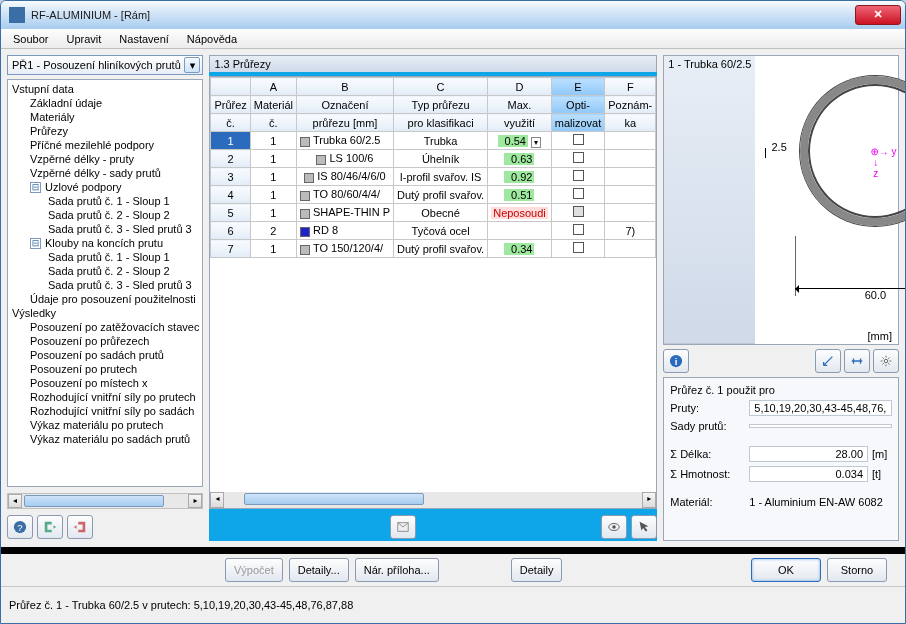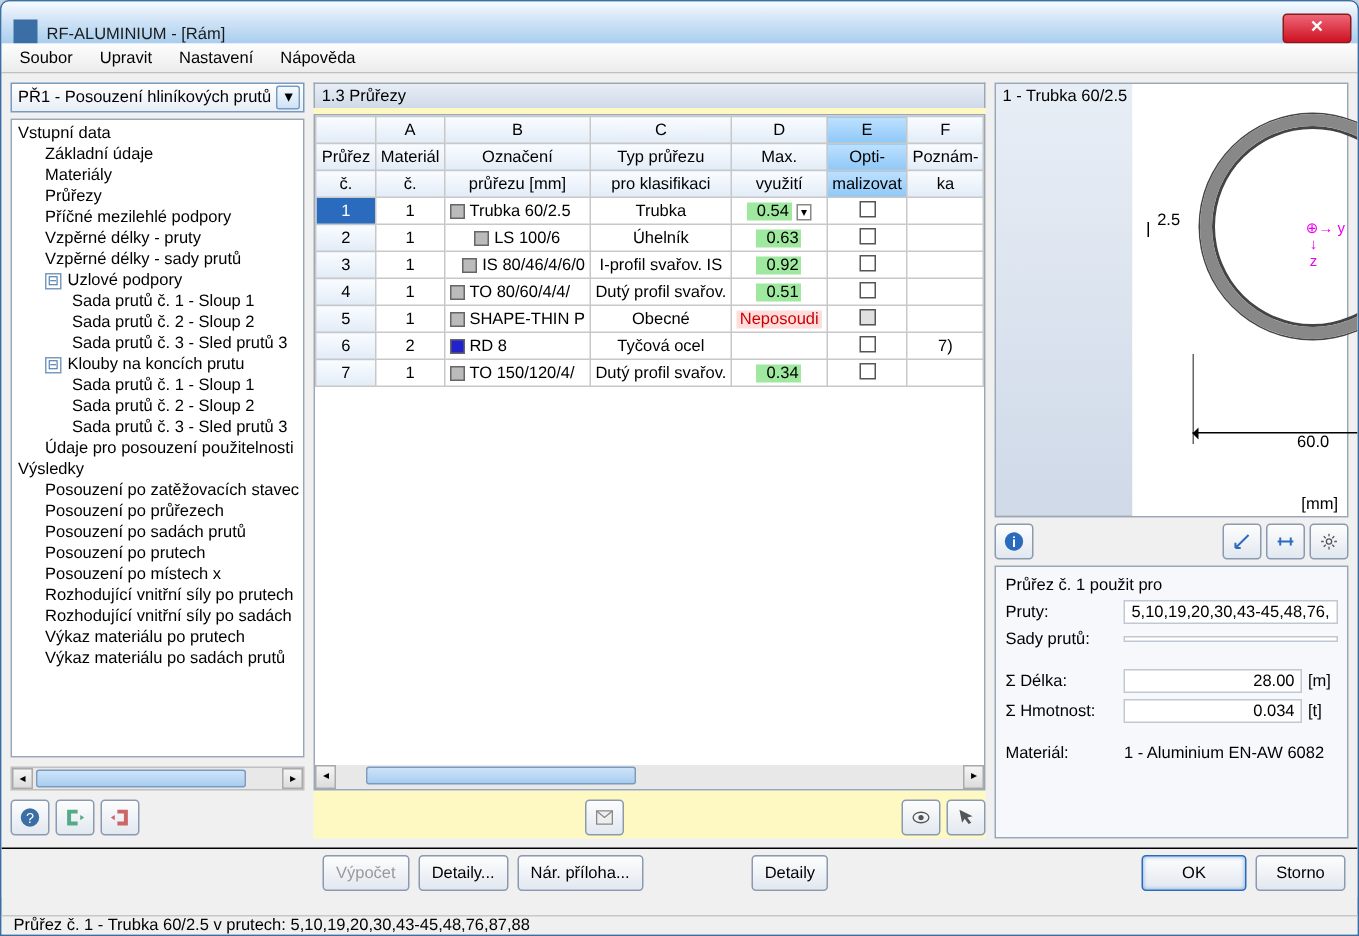--- a/index.html
+++ b/index.html
@@ -1,34 +1,34 @@
 <!DOCTYPE html>
 <html><head>
 <meta charset="utf-8">
 <style>
   * { box-sizing: border-box; font-family: "Segoe UI", Tahoma, sans-serif; font-size: 11px; }
   body { margin: 0; background: #d4e4f7; }
   .window { width: 906px; height: 624px; background: #f0f0f0; border: 1px solid #3a6ea5; border-radius: 6px 6px 0 0; overflow: hidden; display: flex; flex-direction: column; box-shadow: 0 0 10px rgba(0,0,0,0.3); }
-  .titlebar { height: 28px; background: linear-gradient(#f7fbff,#d5e6f7 40%,#a8cdef); display: flex; align-items: flex-end; padding: 0 4px 0 8px; }
+  .titlebar { height: 28px; background: linear-gradient(#f7fbff,#d5e6f7 40%,#a8cdef); display: flex; align-items: center; padding: 0 4px 0 8px; }
   .titlebar .icon { width: 16px; height: 16px; background: #3a6ea5; margin-right: 6px; }
   .titlebar .title { flex: 1; color: #1a1a1a; }
   .titlebar .close { width: 46px; height: 20px; background: linear-gradient(#e67,#c12); border: 1px solid #8a1a1a; border-radius: 3px; color: #fff; text-align: center; line-height: 16px; font-weight: bold; cursor: pointer; }
   .menubar { height: 20px; background: linear-gradient(#fdfdfd,#ececec); border-bottom: 1px solid #c0c0c0; display: flex; align-items: center; padding: 0 4px; gap: 2px;}
   .menubar .mitem { padding: 2px 8px; cursor: pointer; }
   .body { flex: 1; display: flex; padding: 6px; gap: 6px; background: #f0f0f0; overflow: hidden;}
   .leftcol { width: 200px; display: flex; flex-direction: column; gap: 4px; }
   .combo { height: 20px; border: 1px solid #7a9ac0; background: linear-gradient(#fff,#e8eef6); display: flex; align-items: center; padding: 0 4px; position: relative; }
   .combo .arrow { position: absolute; right: 2px; width: 16px; height: 16px; text-align: center; line-height: 14px; background: linear-gradient(#f5f9ff,#cfe3f7); border: 1px solid #7a9ac0; border-radius:2px;}
   .tree { flex: 1; background: #fff; border: 1px solid #9aa7b8; overflow-y: auto; overflow-x: auto; padding: 2px 0;}
   .tree-row { padding: 1px 2px 1px 4px; white-space: nowrap; cursor: pointer; display:flex; align-items:center;}
   .tree-row.lvl1 { padding-left: 4px; font-weight:normal;}
   .tree-row.lvl2 { padding-left: 22px; }
   .tree-row.lvl3 { padding-left: 40px; }
   .tree-row.exp::before { content:"⊟"; color:#3a6ea5; margin-right:4px; font-size:9px; border:1px solid #7a9ac0; width:9px; height:9px; line-height:8px; text-align:center; display:inline-block;}
-  .centercol { flex: 1; display: flex; flex-direction: column; background:#fef9c3; gap:4px;}
+  .centercol { flex: 1; display: flex; flex-direction: column; background:#0ea5e9; gap:4px;}
   .panel-title { background: linear-gradient(#e8eef6,#cfd9e8); padding: 2px 4px; border: 1px solid #9aa7b8; border-bottom:none;}
   .grid { flex:1; background:#fff; border:1px solid #9aa7b8; overflow:auto; position:relative;}
   table.g { border-collapse: collapse; width: 100%; }
   table.g th, table.g td { border: 1px solid #c8c8c8; padding: 1px 3px; text-align: center; height:18px; white-space:nowrap; }
   table.g th { background: linear-gradient(#f9fcff,#e2ecf7); font-weight: normal; }
   table.g th.sel { background: linear-gradient(#bde0ff,#8ec8f7); }
   table.g td.rowhdr { background: linear-gradient(#f9fcff,#e2ecf7); width:36px;}
   table.g td.rowhdr.sel { background: #2a6bbd; color:#fff;}
   .swatch { display:inline-block; width:10px; height:10px; border:1px solid #666; vertical-align:middle; margin-right:3px;}
   .util { display:inline-block; background:#9fe89f; padding:0 2px; min-width:30px; text-align:right;}
@@ -53,23 +53,23 @@
   .dim-v { position:absolute; top:92px; left:10px; height:10px; border-left:1px solid #000;}
   .unit { position:absolute; bottom:2px; right:6px;}
   .axis { position:absolute; top:90px; left:115px; color:#e0e; font-size:10px;}
   .icon-row { display:flex; gap:3px; justify-content:space-between;}
   .info-panel { border:1px solid #9aa7b8; background:#f6f8fb; padding:6px; display:flex; flex-direction:column; gap:4px; flex:1;}
   .info-row { display:flex; align-items:center; gap:4px;}
   .info-row .lbl { width:75px;}
   .info-row .val { flex:1; border:1px solid #c0c8d4; background:#fff; padding:1px 4px; text-align:right;}
   .info-row .unit2 { width:20px;}
   .hsplit { height:6px;}
-  .btm-btns { display:flex; padding:4px 8px; gap:6px; align-items:center; background:#f0f0f0; border-top:1px solid #000000;}
+  .btm-btns { display:flex; padding:4px 18px; gap:6px; align-items:center; background:#f0f0f0; border-top:7px solid #000000;}
   .spacer { flex:1;}
-  .status { padding:0 8px; border-top:1px solid #c8c8c8; background:#f0f0f0;margin-top:12px;}
+  .status { padding:12px 8px; border-top:1px solid #c8c8c8; background:#f0f0f0;}
   .hscroll { height:16px; background:#e8e8e8; border:1px solid #c0c0c0; margin-top:2px; position:relative;}
   .hscroll .thumb { position:absolute; left:16px; top:1px; height:12px; width:140px; background:linear-gradient(#cde3f9,#a8cdef); border:1px solid #7a9ac0; border-radius:2px;}
   .hscroll .arr { position:absolute; top:0; width:14px; height:14px; background:linear-gradient(#f5f5f5,#dcdcdc); border:1px solid #aaa; text-align:center; line-height:12px; font-size:8px;}
   .hscroll .arr.l{left:0}.hscroll .arr.r{right:0}
   .grid .hscroll2 { position:absolute; bottom:0; left:0; right:0; height:16px; background:#e8e8e8; display:flex;}
   .grid .hscroll2 .a{width:14px;background:linear-gradient(#f5f5f5,#dcdcdc);border:1px solid #aaa;text-align:center;line-height:12px;font-size:8px;}
   .grid .hscroll2 .t{flex:1;position:relative;}
   .grid .hscroll2 .t .th{position:absolute;left:20px;height:12px;top:1px;width:180px;background:linear-gradient(#cde3f9,#a8cdef);border:1px solid #7a9ac0;border-radius:2px;}
 </style>
 </head>
@@ -196,21 +196,21 @@
                 <td>1</td>
                 <td style="text-align:center"><span class="swatch" style="background:#bbb"></span>LS 100/6</td>
                 <td>Úhelník</td>
                 <td><span class="util">0.63</span></td>
                 <td><span class="chk"></span></td>
                 <td></td>
               </tr>
               <tr>
                 <td class="rowhdr">3</td>
                 <td>1</td>
-                <td style="text-align:right"><span class="swatch" style="background:#bbb"></span>IS 80/46/4/6/0</td>
+                <td style="text-align:center"><span class="swatch" style="background:#bbb"></span>IS 80/46/4/6/0</td>
                 <td>I-profil svařov. IS</td>
                 <td><span class="util">0.92</span></td>
                 <td><span class="chk"></span></td>
                 <td></td>
               </tr>
               <tr>
                 <td class="rowhdr">4</td>
                 <td>1</td>
                 <td style="text-align:left"><span class="swatch" style="background:#bbb"></span>TO 80/60/4/4/</td>
                 <td>Dutý profil svařov.</td>

